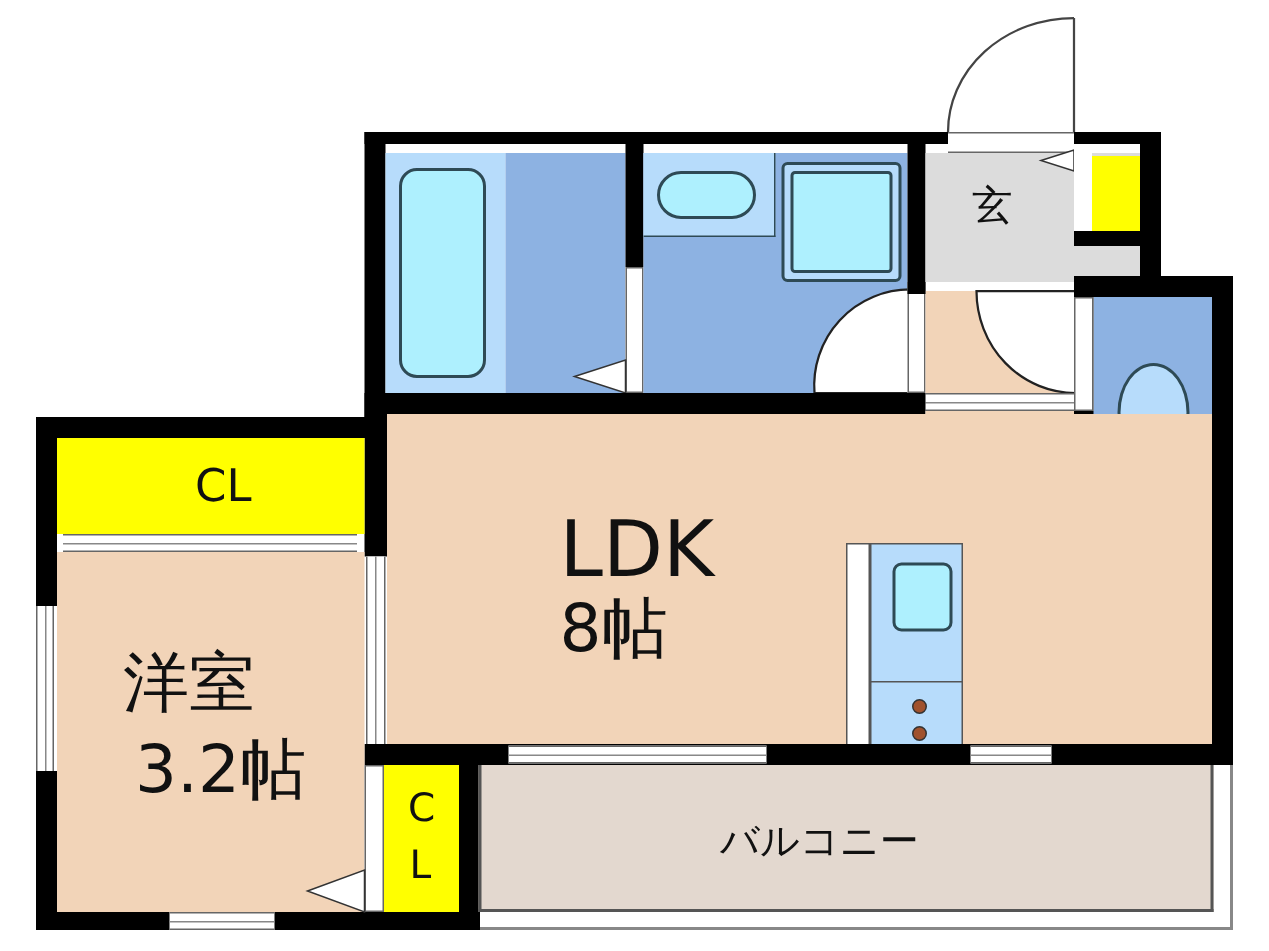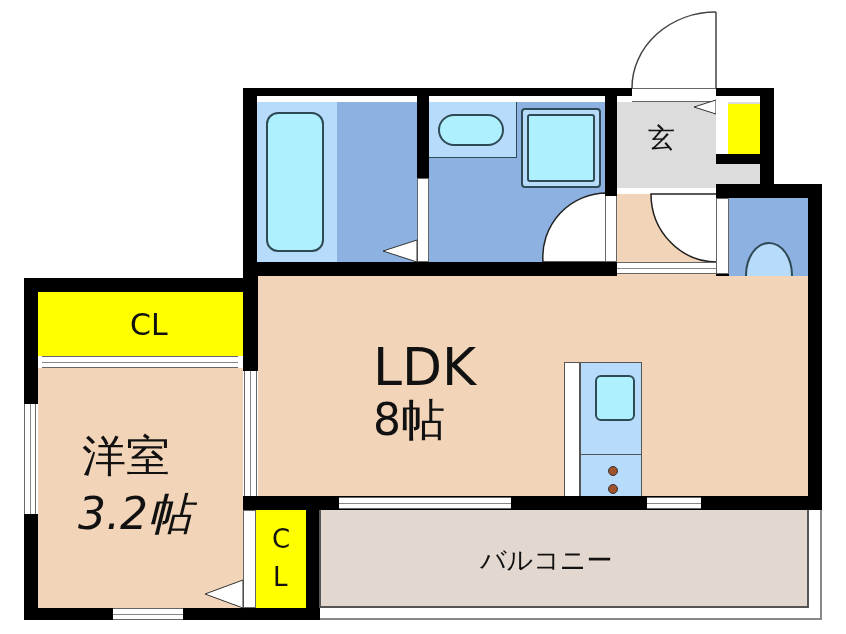--- a/index.html
+++ b/index.html
@@ -105,26 +105,26 @@
 <span class="abs label" style="left:107px; top:310px; font-size:30px;margin-left:23px;">CL</span>
 <div class="abs window-h" style="left:42px; top:356px; width:196px; height:12px;"></div>
 
 <div class="abs floor" style="left:38px; top:368px; width:205px; height:240px;"></div>
 <div class="abs window-v" style="left:24px; top:404px; width:12px; height:110px;"></div>
 <div class="abs wall" style="left:24px; top:514px; width:14px; height:106px;"></div>
 <div class="abs wall" style="left:24px; top:608px; width:296px; height:12px;"></div>
 <div class="abs window-h" style="left:113px; top:608px; width:70px; height:12px;"></div>
 
 <div class="abs label" style="left:82px; top:434px; font-size:44px;">洋室</div>
-<div class="abs label" style="left:78px; top:492px; font-size:44px;font-style:italic;">3.2帖</div>
+<div class="abs label" style="left:90px; top:492px; font-size:44px;">3.2帖</div>
 
 <div class="abs" style="left:243px; top:510px; width:13px; height:98px; background:#fff; border:1px solid #666;"></div>
 <svg style="left:205px; top:580px;" width="38" height="28">
     <polygon points="0,14 38,0 38,28" fill="#fff" stroke="#333" stroke-width="1"></polygon>
   </svg>
 <div class="abs closet" style="left:256px; top:510px; width:50px; height:98px;"></div>
 <span class="abs label" style="left:272px; top:526px; font-size:26px;">C</span>
 <span class="abs label" style="left:273px; top:564px; font-size:26px;">L</span>
 <div class="abs wall" style="left:306px; top:496px; width:14px; height:124px;"></div>
 
 <div class="abs" style="left:320px; top:510px; width:502px; height:110px; border:2px solid #888; border-top:none; border-left:none; background:#fff;"></div>
 <div class="abs balcony" style="left:319px; top:510px; width:490px; height:98px; border-top:none;"></div>
-<span class="abs label" style="left:480px; top:548px; font-size:26px;font-family:Liberation Serif, serif;">バルコニー</span>
+<span class="abs label" style="left:480px; top:548px; font-size:26px;">バルコニー</span>
 
 </body></html>

